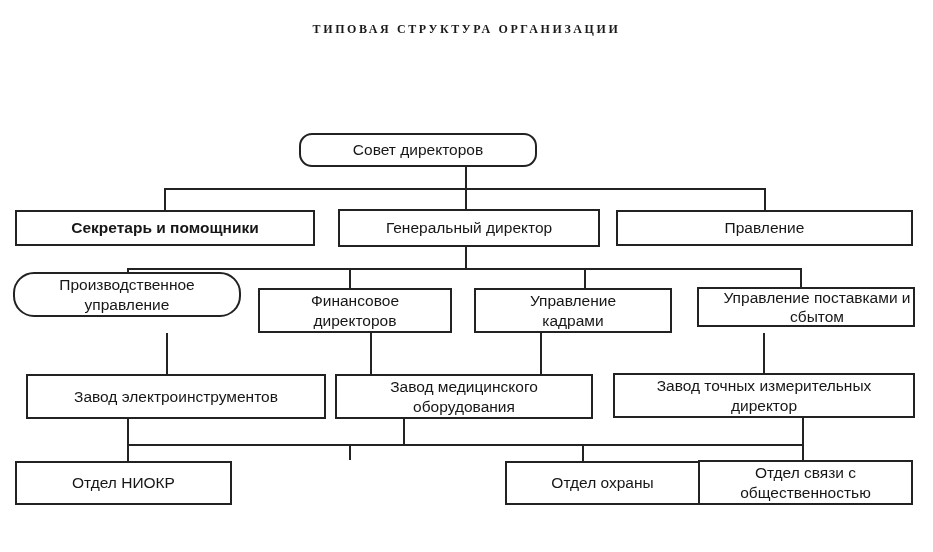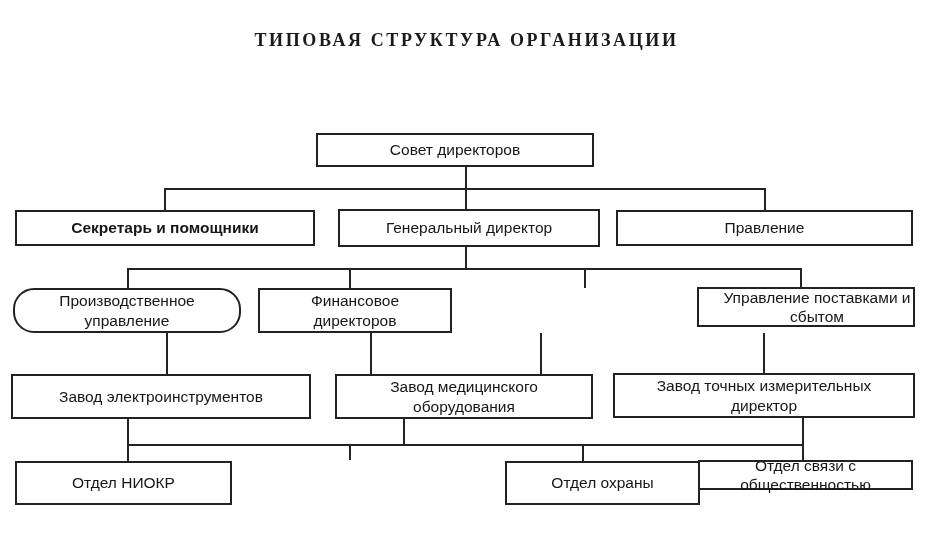--- a/index.html
+++ b/index.html
@@ -2,48 +2,48 @@
 <html><head>
 <meta charset="utf-8">
 <style>
   html,body{margin:0;padding:0;background:#ffffff;}
   #canvas{
     position:relative;width:933px;height:552px;background:#ffffff;
     overflow:hidden;font-family:"Liberation Sans",sans-serif;
   }
   .title{
     position:absolute;top:22px;left:0;width:100%;text-align:center;
-    font-family:"Liberation Serif",serif;font-size:18px;font-weight:600;
-    letter-spacing:2.6px;color:#1a1a1a;white-space:nowrap;margin-top:8px;
+    font-family:"Liberation Serif",serif;font-size:12px;font-weight:600;
+    letter-spacing:2.6px;color:#1a1a1a;white-space:nowrap;
   }
   .node{
     position:absolute;border:2px solid #222222;background:#ffffff;
     display:flex;align-items:center;justify-content:center;text-align:center;
     font-size:15.5px;line-height:1.25;color:#161616;box-sizing:border-box;
   }
   .node .lbl{display:inline-block;}
   .line{position:absolute;background:#232323;}
   .h{height:2px;}
   .v{width:2px;}
   
-  #n-sovet    {left:316px;top:133px;width:278px;height:34px;}
+  #n-sovet    {left:299px;top:133px;width:238px;height:34px;border-radius:13px;}
   #n-secretary{left:15px; top:210px;width:300px;height:36px;font-weight:bold;}
   #n-gendir   {left:338px;top:209px;width:262px;height:38px;text-align:right;}
   #n-pravlenie{left:616px;top:210px;width:297px;height:36px;justify-content:center;}
-  #n-proizv   {left:13px; top:288px;width:228px;height:45px;border-radius:21px;}
+  #n-proizv   {left:13px; top:272px;width:228px;height:45px;border-radius:21px;}
   #n-fin      {left:258px;top:288px;width:194px;height:45px;}
   #n-kadry    {left:474px;top:288px;width:198px;height:45px;}
   #n-postavki {left:697px;top:287px;width:218px;height:40px;justify-content:flex-end;}
-  #n-elektro  {left:11px; top:374px;width:300px;height:45px;}
+  #n-elektro  {left:26px; top:374px;width:300px;height:45px;}
   #n-med      {left:335px;top:374px;width:258px;height:45px;}
   #n-tochn    {left:613px;top:373px;width:302px;height:45px;}
   #n-niokr    {left:15px; top:461px;width:217px;height:44px;}
   #n-tara     {left:258px;top:460px;width:195px;height:45px;}
   #n-ohrana   {left:505px;top:461px;width:195px;height:44px;}
-  #n-svyaz    {left:698px;top:460px;width:215px;height:30px;}
+  #n-svyaz    {left:698px;top:460px;width:215px;height:45px;}
   
   #n-proizv .lbl  {max-width:175px;}
   #n-fin .lbl     {max-width:130px;}
   #n-kadry .lbl   {max-width:135px;}
   #n-postavki .lbl{max-width:192px;}
   #n-med .lbl     {max-width:195px;}
   #n-tochn .lbl   {max-width:235px;}
   #n-tara .lbl    {max-width:112px;}
   #n-svyaz .lbl   {max-width:165px;}
 </style>
@@ -79,20 +79,23 @@
   <div class="line v" style="left:349px;top:268px;height:20px;"></div>
   <div class="line v" style="left:584px;top:268px;height:20px;"></div>
   <div class="line v" style="left:800px;top:268px;height:19px;"></div>
 
   <div class="node" id="n-proizv">
     <span class="lbl">Производственное управление</span>
   </div>
   <div class="node" id="n-fin">
     <span class="lbl">Финансовое директоров</span>
   </div>
+  <div class="node" id="n-kadry">
+    <span class="lbl">Управление кадрами</span>
+  </div>
   <div class="node" id="n-postavki">
     <span class="lbl">Управление поставками и сбытом</span>
   </div>
 
   <div class="line v" style="left:166px;top:333px;height:41px;"></div>
   <div class="line v" style="left:370px;top:333px;height:41px;"></div>
   <div class="line v" style="left:540px;top:333px;height:41px;"></div>
   <div class="line v" style="left:763px;top:333px;height:40px;"></div>
 
   <div class="node" id="n-elektro">

